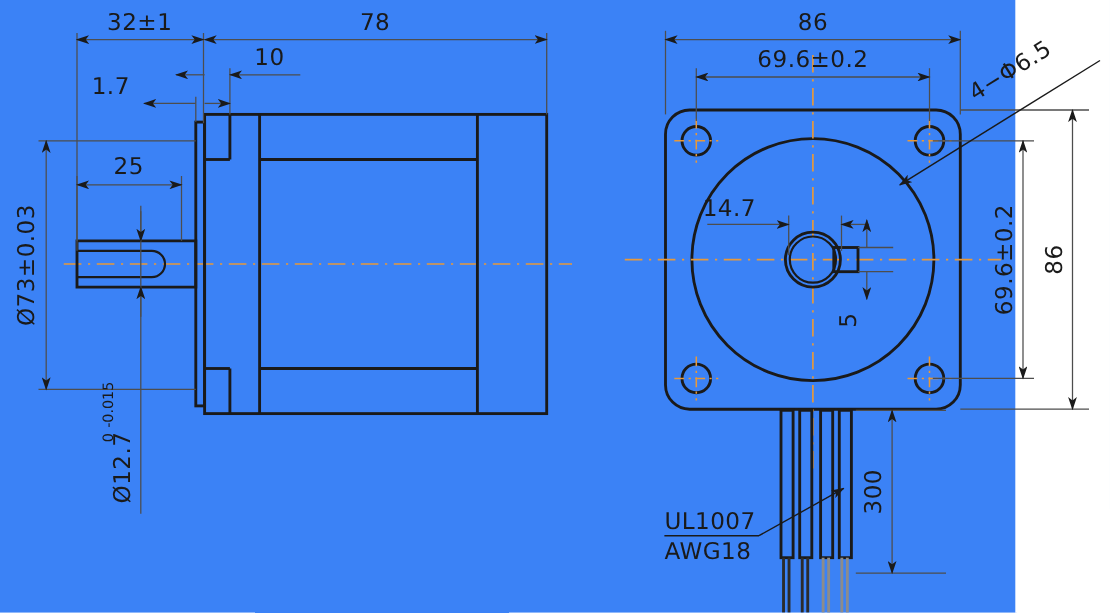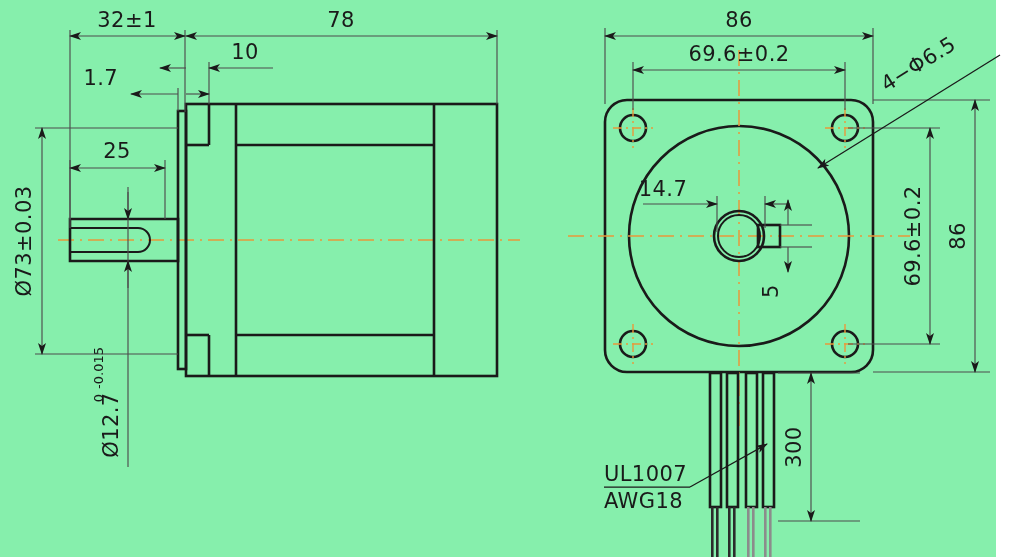--- a/index.html
+++ b/index.html
@@ -1,18 +1,18 @@
 <!DOCTYPE html>
 <html><head>
 <meta charset="utf-8">
 <style>
   html,body{margin:0;padding:0;background:#ffffff;}
   body{width:1009px;height:557px;overflow:hidden;
        font-family:"DejaVu Sans","Liberation Sans",sans-serif;}
-  #sheet{position:relative;width:996px;height:557px;background:#86efac;}
+  #sheet{position:relative;width:923px;height:557px;background:#3b82f6;}
   svg{display:block;}
   .obj{fill:none;stroke:#1a1a1a;stroke-width:2.6;stroke-linejoin:miter;stroke-linecap:butt;}
   .obj-thin{fill:none;stroke:#1a1a1a;stroke-width:2.0;}
   .dim{fill:none;stroke:#4d4d4d;stroke-width:1.15;}
   .ext{fill:none;stroke:#4d4d4d;stroke-width:1.15;}
   .lead{fill:none;stroke:#1a1a1a;stroke-width:1.25;}
   .ctr{fill:none;stroke:#e8993a;stroke-width:1.5;stroke-dasharray:16 6 2 6;}
   .ctrs{fill:none;stroke:#e8993a;stroke-width:1.4;stroke-dasharray:9 4 2 4;}
   .arrow{fill:#1a1a1a;stroke:none;}
   .txt{fill:#1a1a1a;font-family:"DejaVu Sans","Liberation Sans",sans-serif;

